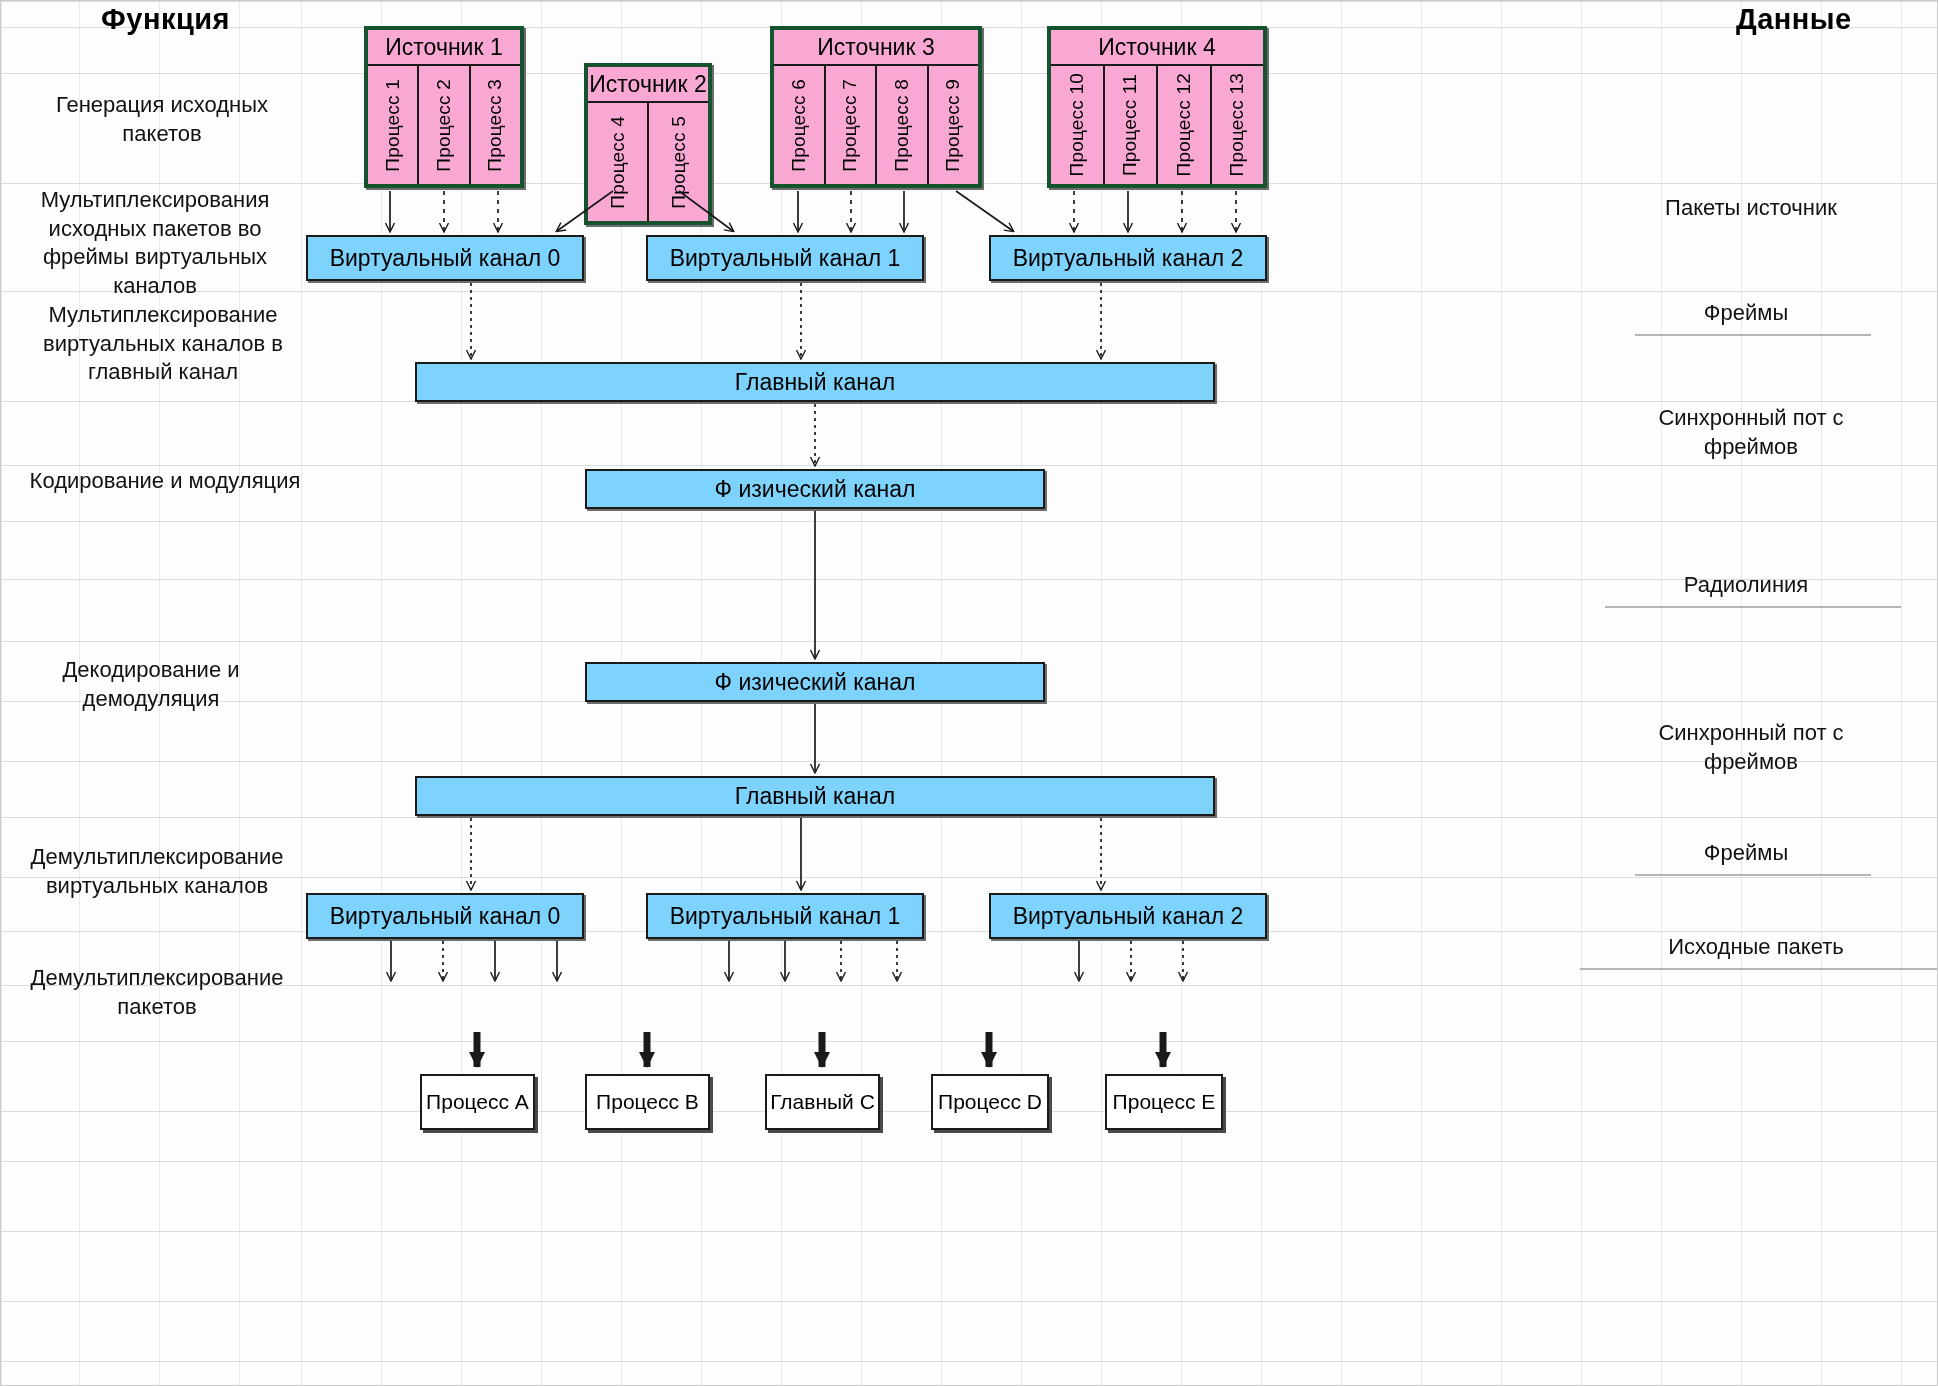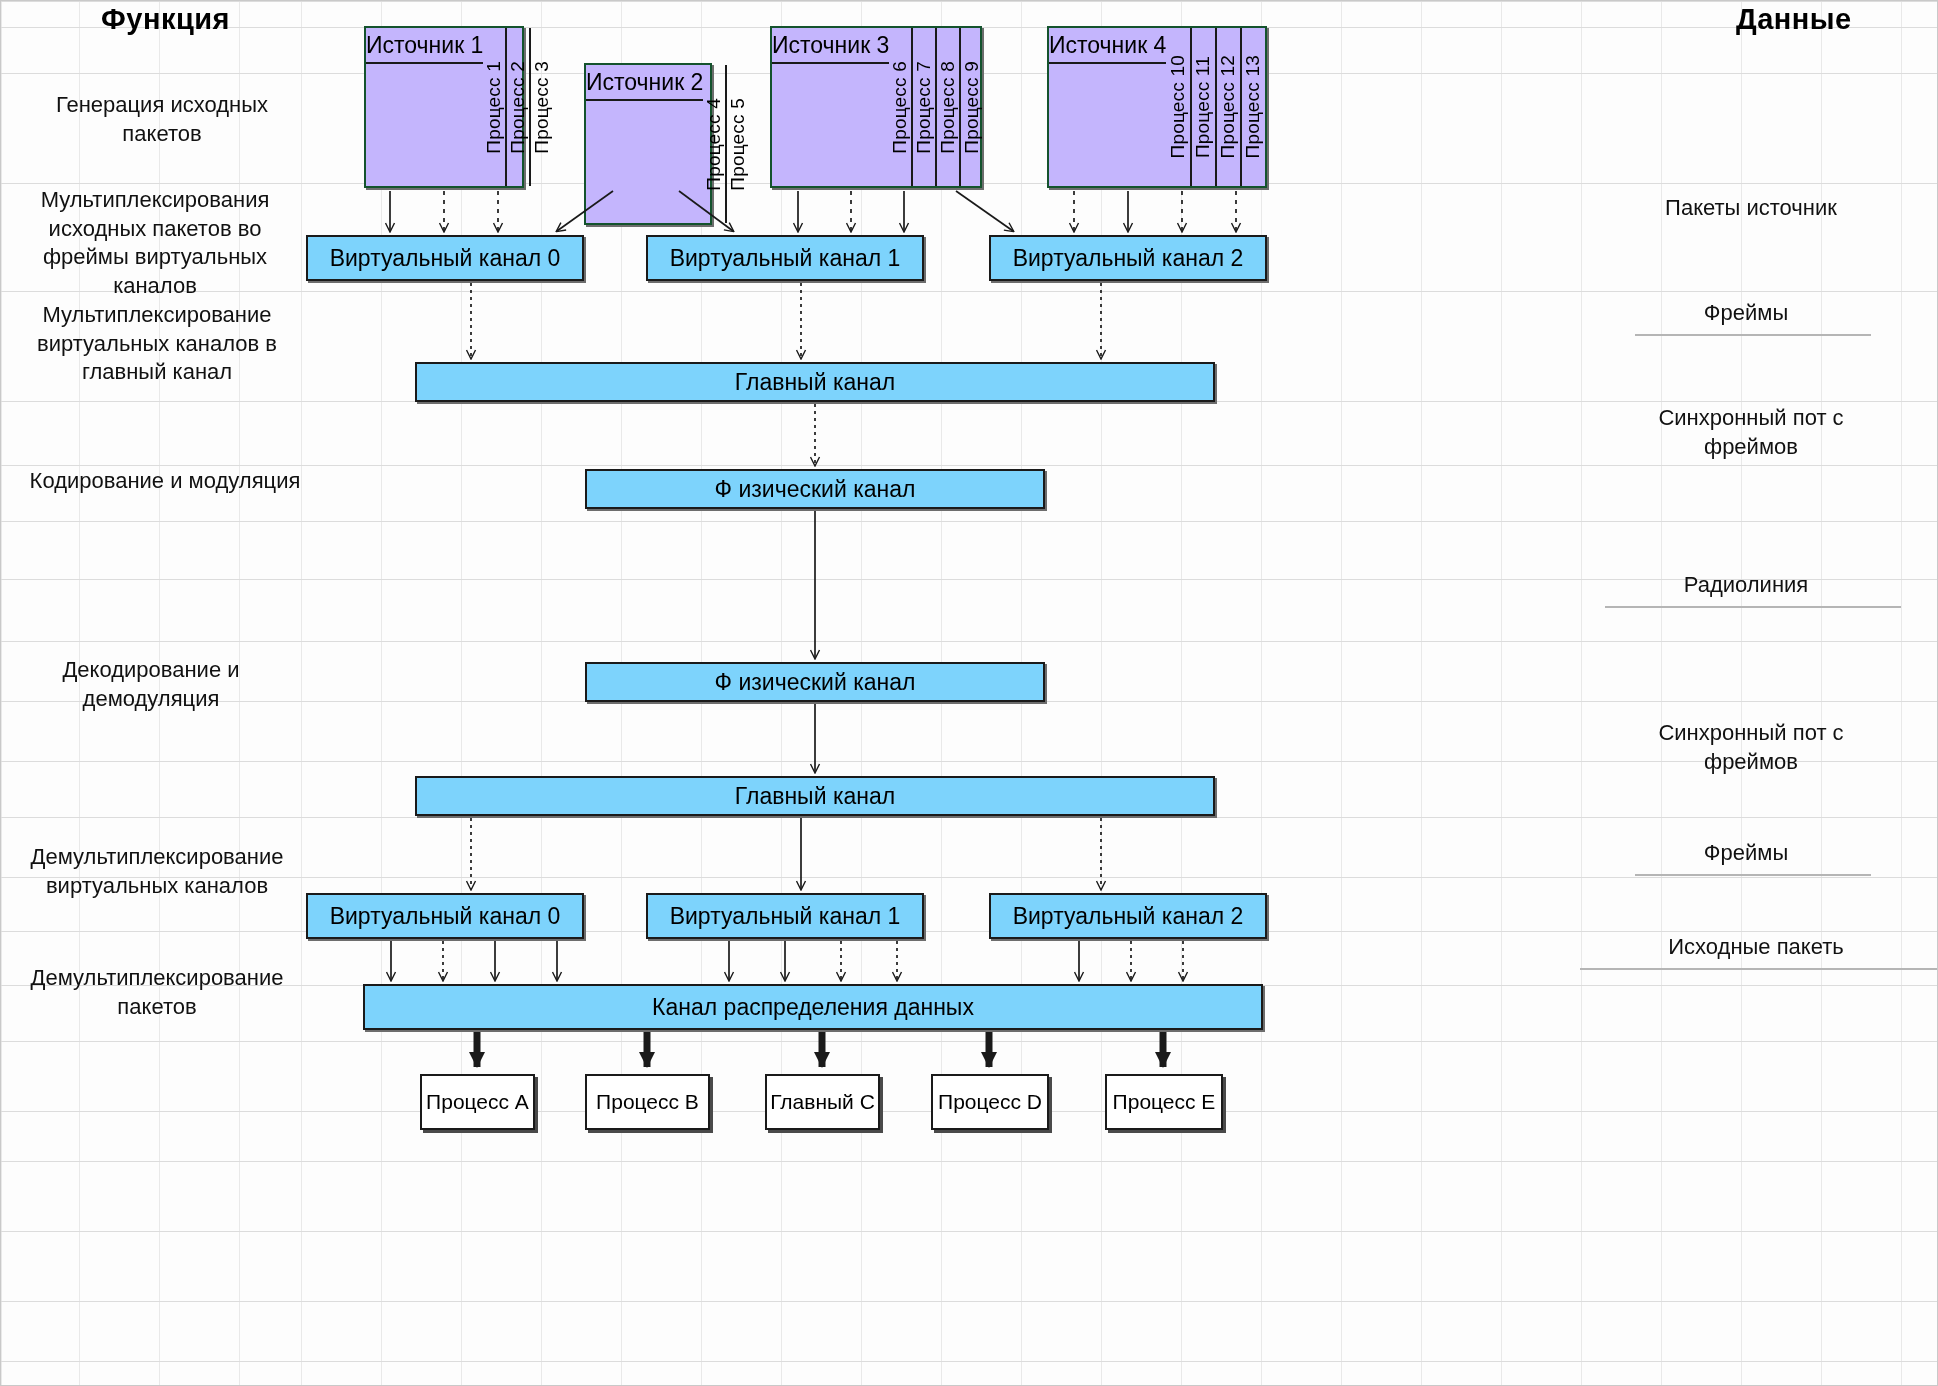--- a/index.html
+++ b/index.html
@@ -77,26 +77,26 @@
     transform:translateY(-50%);
     text-align:center;
     font-size:23px;
     white-space:nowrap;
     color:#000;
   }
 
   
   .source{
     position:absolute;
-    border:2px solid #14532d;
-    background:#c4b5fd;
+    border:4px solid #14532d;
+    background:#f9a8d4;
     box-sizing:border-box;
     box-shadow:2px 2px 0 #6d6d6d;
     display:flex;
-    flex-direction:row;
+    flex-direction:column;
   }
   .source-head{
     height:36px;
     border-bottom:2px solid #1a1a1a;
     display:flex;align-items:center;justify-content:center;
     font-size:23px;
     white-space:nowrap;
     box-sizing:border-box;
   }
   .source-body{
@@ -200,21 +200,21 @@
   <div class="col-title" style="left:1735px;top:2px;">Данные</div>
 
   <div class="fn-label" style="left:16px;top:90px;width:290px;">Генерация исходных
 пакетов</div>
 
   <div class="fn-label" style="left:6px;top:185px;width:296px;">Мультиплексирования
 исходных пакетов во
 фреймы виртуальных
 каналов</div>
 
-  <div class="fn-label" style="left:6px;top:300px;width:300px;">Мультиплексирование
+  <div class="fn-label" style="left:12px;top:300px;width:300px;">Мультиплексирование
 виртуальных каналов  в
 главный  канал</div>
 
   <div class="fn-label" style="left:4px;top:466px;width:320px;">Кодирование и модуляция</div>
 
   <div class="fn-label" style="left:10px;top:655px;width:280px;">Декодирование и
 демодуляция</div>
 
   <div class="fn-label" style="left:6px;top:842px;width:300px;">Демультиплексирование
 виртуальных каналов</div>
@@ -331,23 +331,20 @@
   <div class="box" style="left:305px;top:892px;width:278px;height:46px;">
     <div class="box-label">Виртуальный канал 0</div>
   </div>
   <div class="box" style="left:645px;top:892px;width:278px;height:46px;">
     <div class="box-label">Виртуальный канал 1</div>
   </div>
   <div class="box" style="left:988px;top:892px;width:278px;height:46px;">
     <div class="box-label">Виртуальный канал 2</div>
   </div>
 
-  <div class="box" style="left:362px;top:983px;width:900px;height:46px;">
-    <div class="box-label">Канал распределения данных</div>
-  </div>
 
   <div class="endproc" style="left:419px;top:1073px;width:115px;height:56px;">Процесс A</div>
   <div class="endproc" style="left:584px;top:1073px;width:125px;height:56px;">Процесс B</div>
   <div class="endproc" style="left:764px;top:1073px;width:115px;height:56px;">Главный C</div>
   <div class="endproc" style="left:930px;top:1073px;width:118px;height:56px;">Процесс D</div>
   <div class="endproc" style="left:1104px;top:1073px;width:118px;height:56px;">Процесс E</div>
 
   <svg id="arrows" viewBox="0 0 1938 1386" xmlns="http://www.w3.org/2000/svg">
     <defs>
       <marker id="ah" markerWidth="11" markerHeight="11" refX="9" refY="5.5" orient="auto" markerUnits="userSpaceOnUse">

